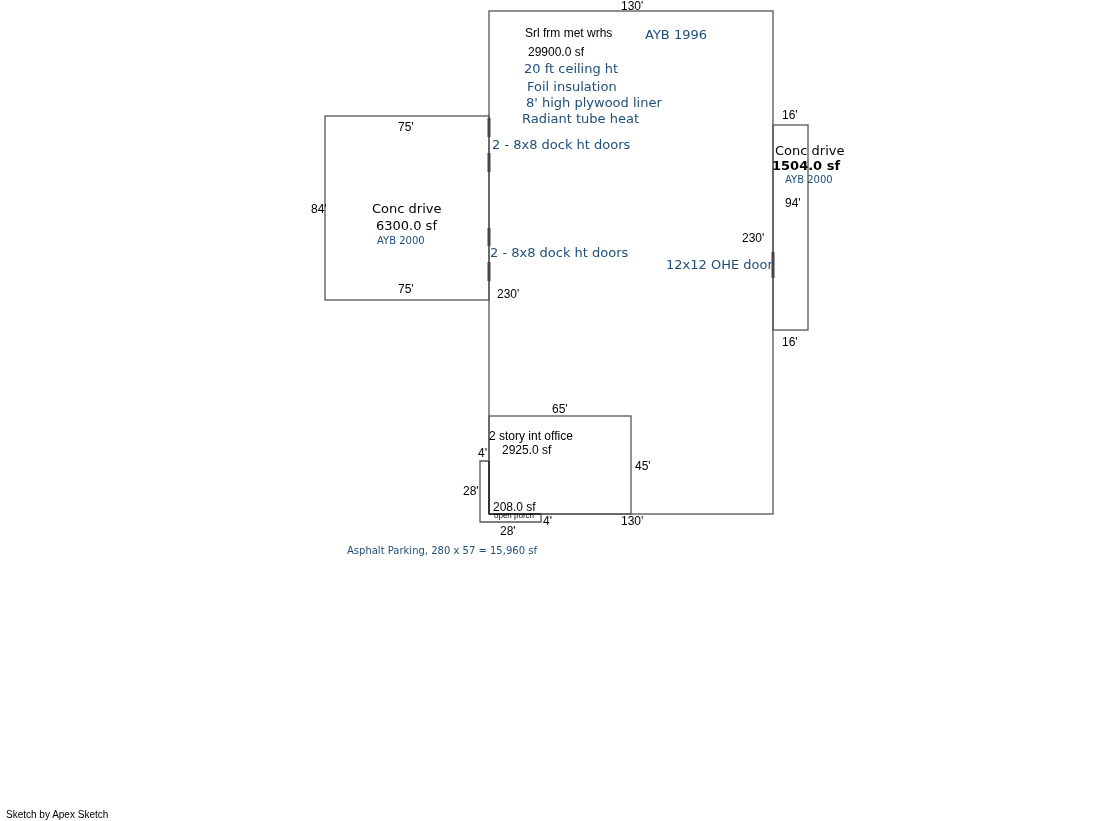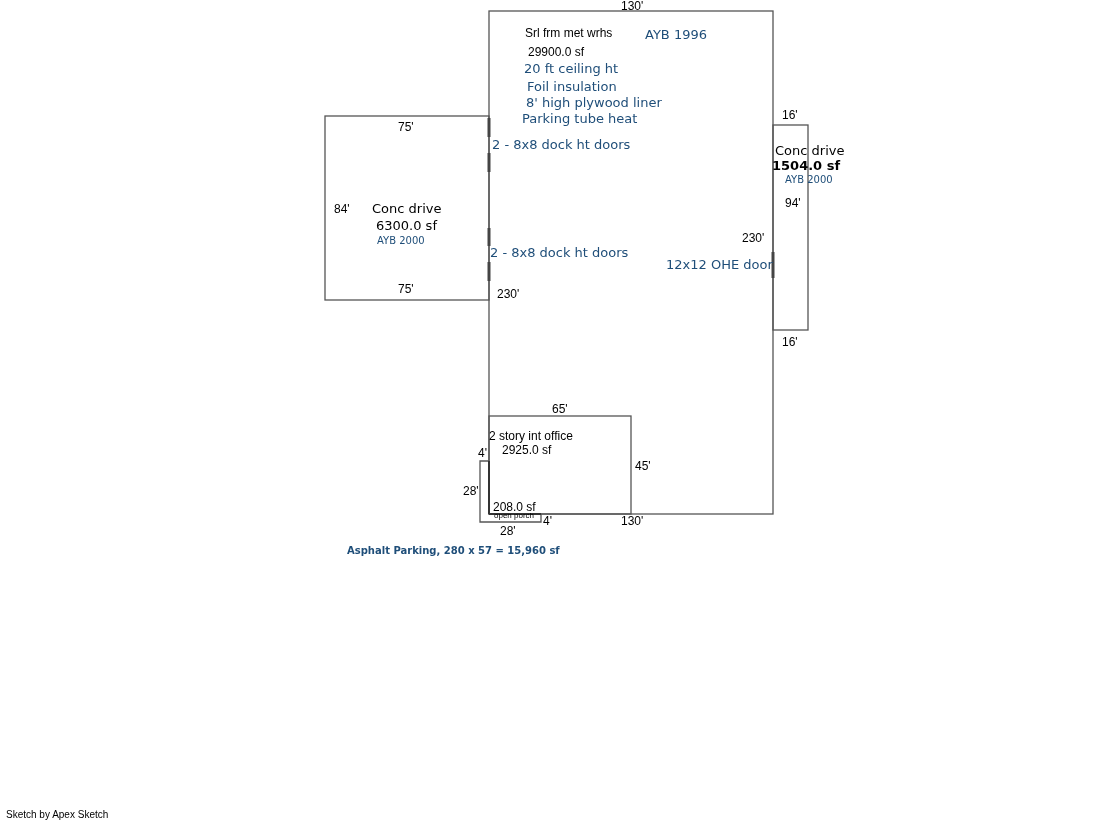--- a/index.html
+++ b/index.html
@@ -38,30 +38,30 @@
   <line x1="773" y1="252" x2="773" y2="278" stroke="#444" stroke-width="3"></line>
 </svg>
 
 <div class="t dim" style="left:621px;top:0px;">130'</div>
 <div class="t blk" style="left:525px;top:27px;">Srl frm met wrhs</div>
 <div class="t blu" style="left:645px;top:28px;">AYB 1996</div>
 <div class="t blk" style="left:528px;top:46px;">29900.0 sf</div>
 <div class="t blu" style="left:524px;top:62px;text-align:center;">20 ft ceiling ht</div>
 <div class="t blu" style="left:527px;top:80px;">Foil insulation</div>
 <div class="t blu" style="left:526px;top:96px;">8' high plywood liner</div>
-<div class="t blu" style="left:522px;top:112px;">Parking tube heat</div>
+<div class="t blu" style="left:522px;top:112px;">Radiant tube heat</div>
 <div class="t blu" style="left:492px;top:138px;">2 - 8x8 dock ht doors</div>
 <div class="t blu" style="left:490px;top:246px;">2 - 8x8 dock ht doors</div>
 <div class="t blu" style="left:666px;top:258px;">12x12 OHE door</div>
 <div class="t dim" style="left:742px;top:232px;">230'</div>
 <div class="t dim" style="left:497px;top:288px;">230'</div>
 <div class="t dim" style="left:621px;top:515px;">130'</div>
 
 <div class="t dim" style="left:398px;top:121px;">75'</div>
-<div class="t dim" style="left:334px;top:203px;">84'</div>
+<div class="t dim" style="left:311px;top:203px;">84'</div>
 <div class="t dv" style="left:372px;top:202px;">Conc drive</div>
 <div class="t dv" style="left:376px;top:219px;">6300.0 sf</div>
 <div class="t blu-s" style="left:377px;top:236px;">AYB 2000</div>
 <div class="t dim" style="left:398px;top:283px;">75'</div>
 
 <div class="t dim" style="left:782px;top:109px;">16'</div>
 <div class="t dv" style="left:775px;top:144px;">Conc drive</div>
 <div class="t dv" style="left:772px;top:159px;font-weight:bold;">1504.0 sf</div>
 <div class="t blu-s" style="left:785px;top:175px;">AYB 2000</div>
 <div class="t dim" style="left:785px;top:197px;">94'</div>
@@ -72,15 +72,15 @@
 <div class="t blk" style="left:502px;top:444px;">2925.0 sf</div>
 <div class="t dim" style="left:635px;top:460px;">45'</div>
 
 <div class="t dim" style="left:478px;top:447px;">4'</div>
 <div class="t dim" style="left:463px;top:485px;">28'</div>
 <div class="t blk" style="left:493px;top:501px;">208.0 sf</div>
 <div class="t tiny" style="left:488px;top:512px;">open porch</div>
 <div class="t dim" style="left:543px;top:515px;">4'</div>
 <div class="t dim" style="left:500px;top:525px;">28'</div>
 
-<div class="t blu-s" style="left:347px;top:546px;font-weight:bold;">Asphalt Parking, 280 x 57 = 15,960 sf</div>
+<div class="t blu-s" style="left:347px;top:546px;">Asphalt Parking, 280 x 57 = 15,960 sf</div>
 
 <div class="t foot" style="left:6px;top:810px;">Sketch by Apex Sketch</div>
 
 </body></html>

